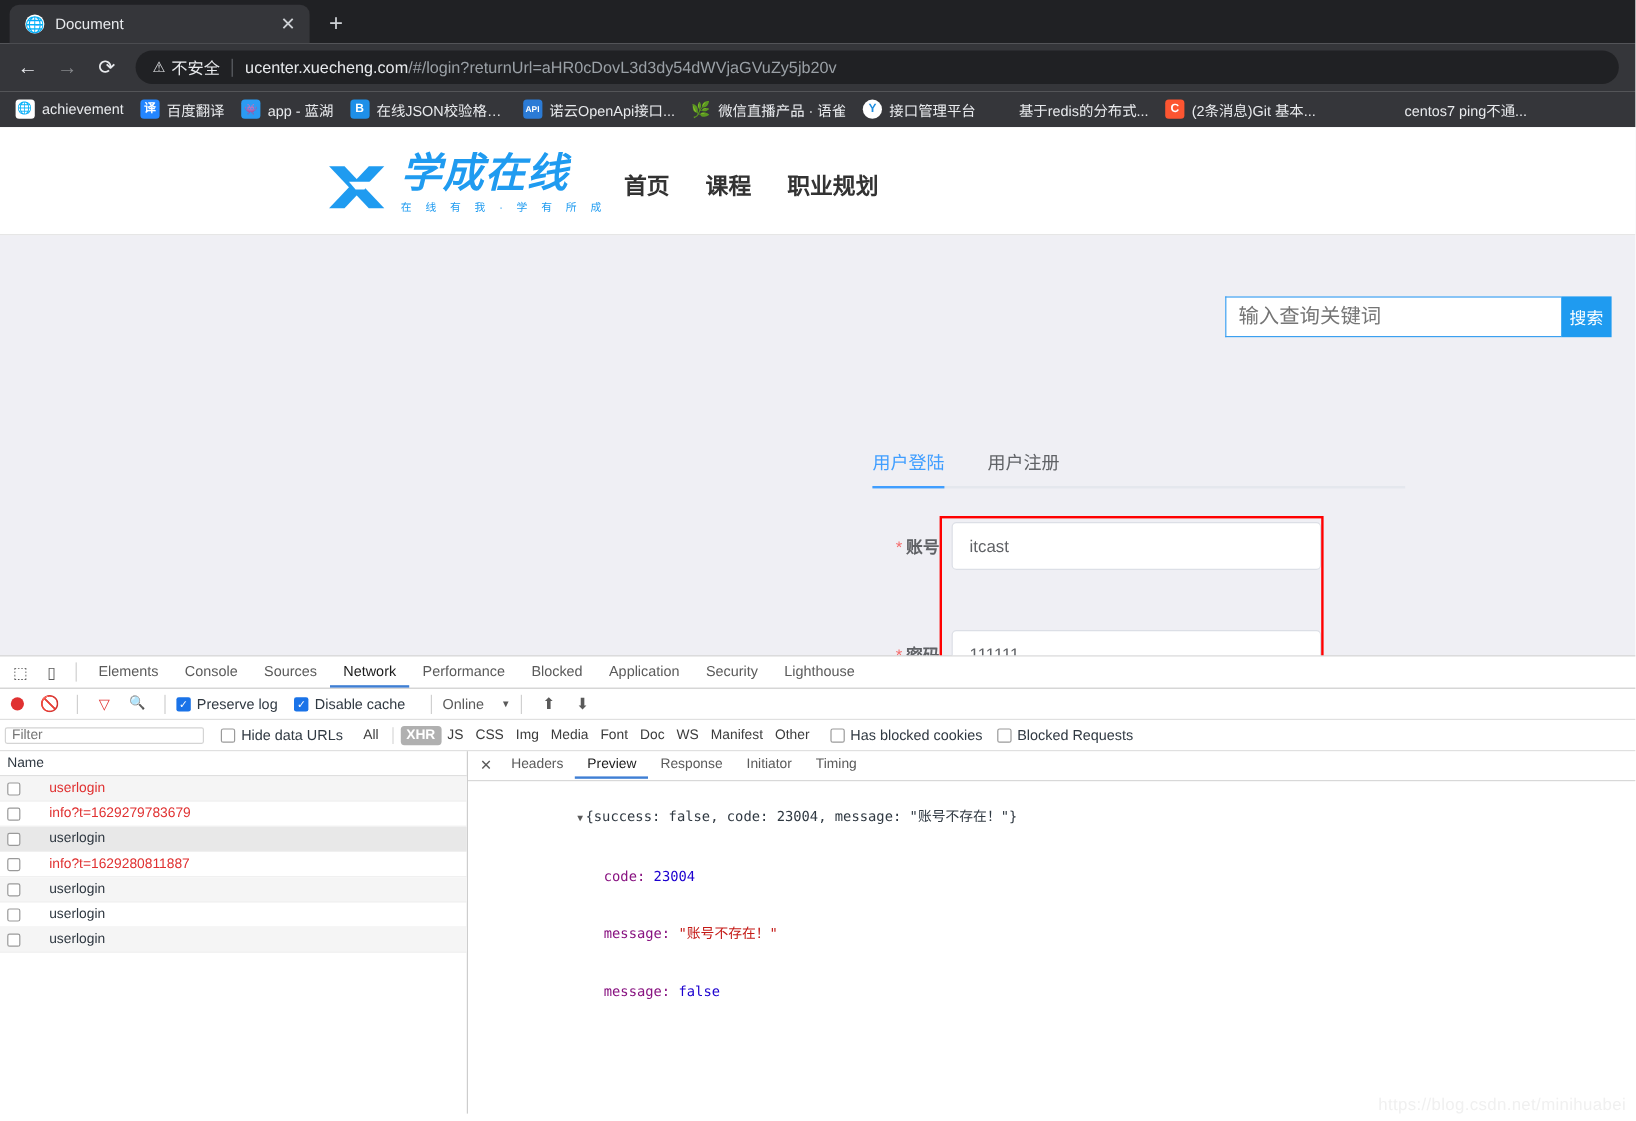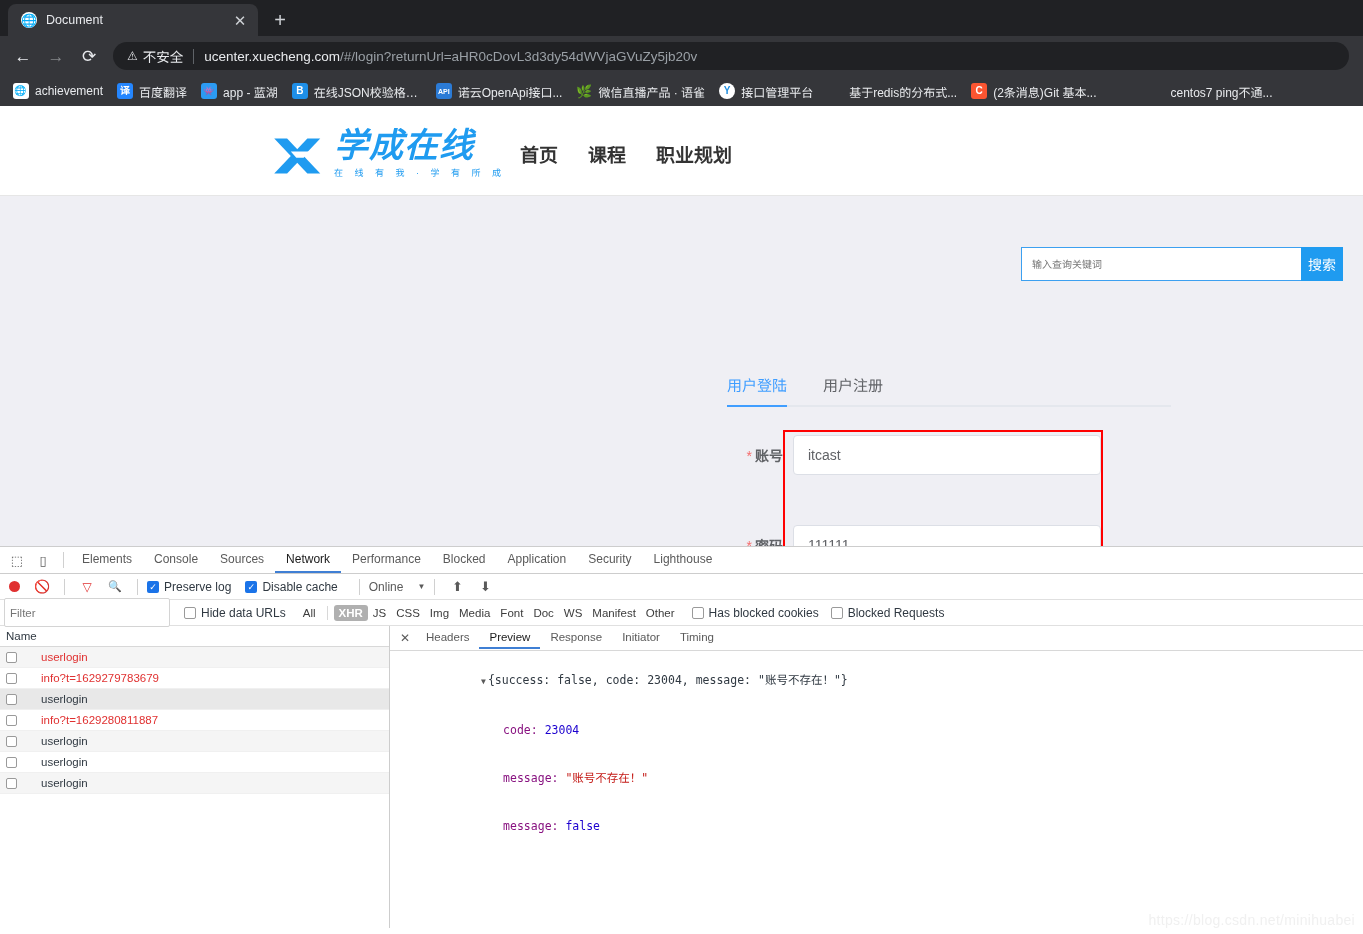--- a/index.html
+++ b/index.html
@@ -98,21 +98,21 @@
   .logo-tag {
     font-size: 9px; color: #1F9BF0; letter-spacing: 4.5px;
     text-align: right; margin-top: 2px;
   }
   .nav { position: absolute; left: 520px; top: 34px; display: flex; gap: 30px; }
   .nav-item { font-size: 19px; font-weight: 700; color: #333; }
 
   .search-wrap { position: absolute; right: 20px; top: 141px; display: flex; height: 34px; z-index: 3; }
   .search-input {
     width: 280px; height: 34px; border: 1px solid #3CA0F0; border-right: none;
-    background: #fff; padding: 14px 10px; font-size: 10px; color: #9e9e9e;
+    background: #fff; padding: 14px 10px; font-size: 17px; color: #9e9e9e;
     font-family: "Liberation Sans", sans-serif; outline: none;
   }
   .search-btn {
     width: 42px; height: 34px; background: #1F9BF0; border: none; color: #fff;
     font-size: 14px; font-family: "Liberation Sans", sans-serif; cursor: pointer;
   }
 
   .login-panel { position: absolute; left: 727px; top: 268px; width: 444px; }
   .tabs-row { display: flex; gap: 36px; position: relative; padding-bottom: 12px; }
   .ltab { font-size: 15px; color: #606266; position: relative; }
@@ -173,21 +173,21 @@
     color: #fff; font-size: 9px; line-height: 12px; text-align: center; flex: 0 0 auto;
   }
   .throttle { display: flex; align-items: center; gap: 14px; color: #5a5a5a; }
   .caret { font-size: 8px; color: #5a5a5a; }
 
   .dt-filterbar {
     height: 26px; display: flex; align-items: center;
     border-bottom: 1px solid #e0e0e0; gap: 0;
   }
   .filter-input {
-    width: 166px; height: 29px; margin: 0 8px 0 4px;
+    width: 166px; height: 14px; margin: 0 8px 0 4px;
     border: 1px solid #d4d4d4; border-radius: 2px; background: #fff;
     padding: 0 5px; font-size: 11.5px; color: #b8b8b8; outline: none;
     font-family: "Liberation Sans", sans-serif;
   }
   .ftype { padding: 2px 5px; border-radius: 3px; color: #3c3c3c; font-size: 11.5px; }
   .ftype.on { background: #b0b0b0; color: #fff; font-weight: bold; }
   .fsep { width: 1px; height: 14px; background: #d8d8d8; margin: 0 6px; }
 
   .dt-body { flex: 1 1 auto; display: flex; min-height: 0; }
   .dt-left { width: 390px; border-right: 1px solid #cdcdcd; display: flex; flex-direction: column; }

